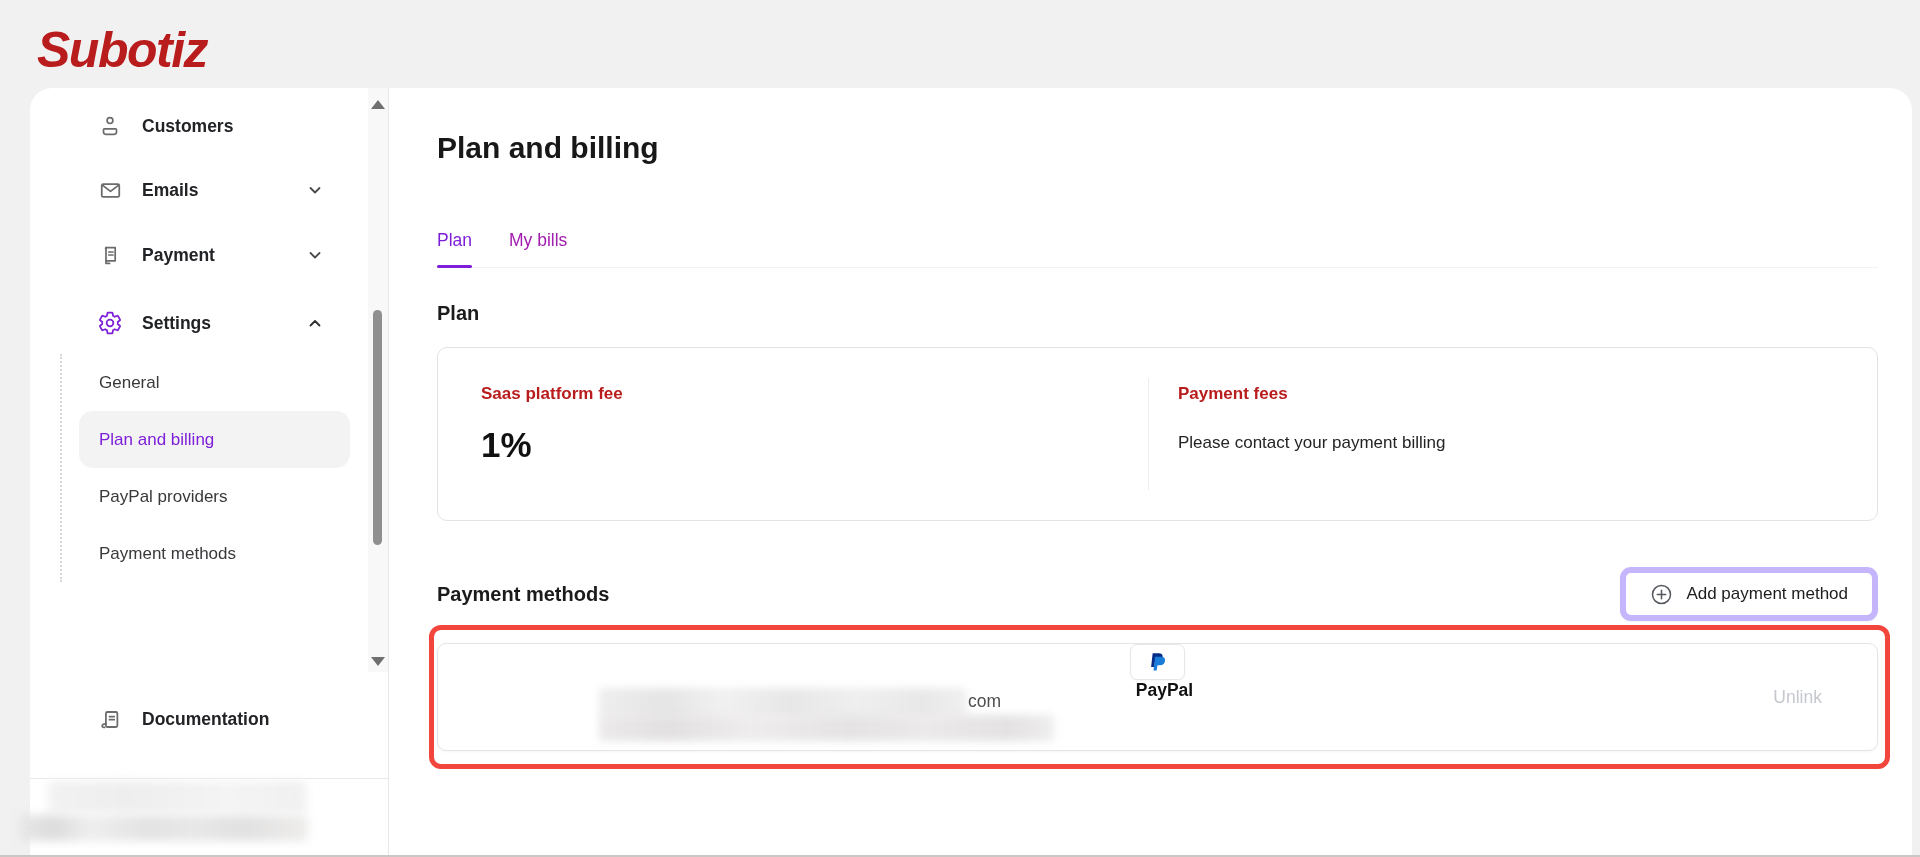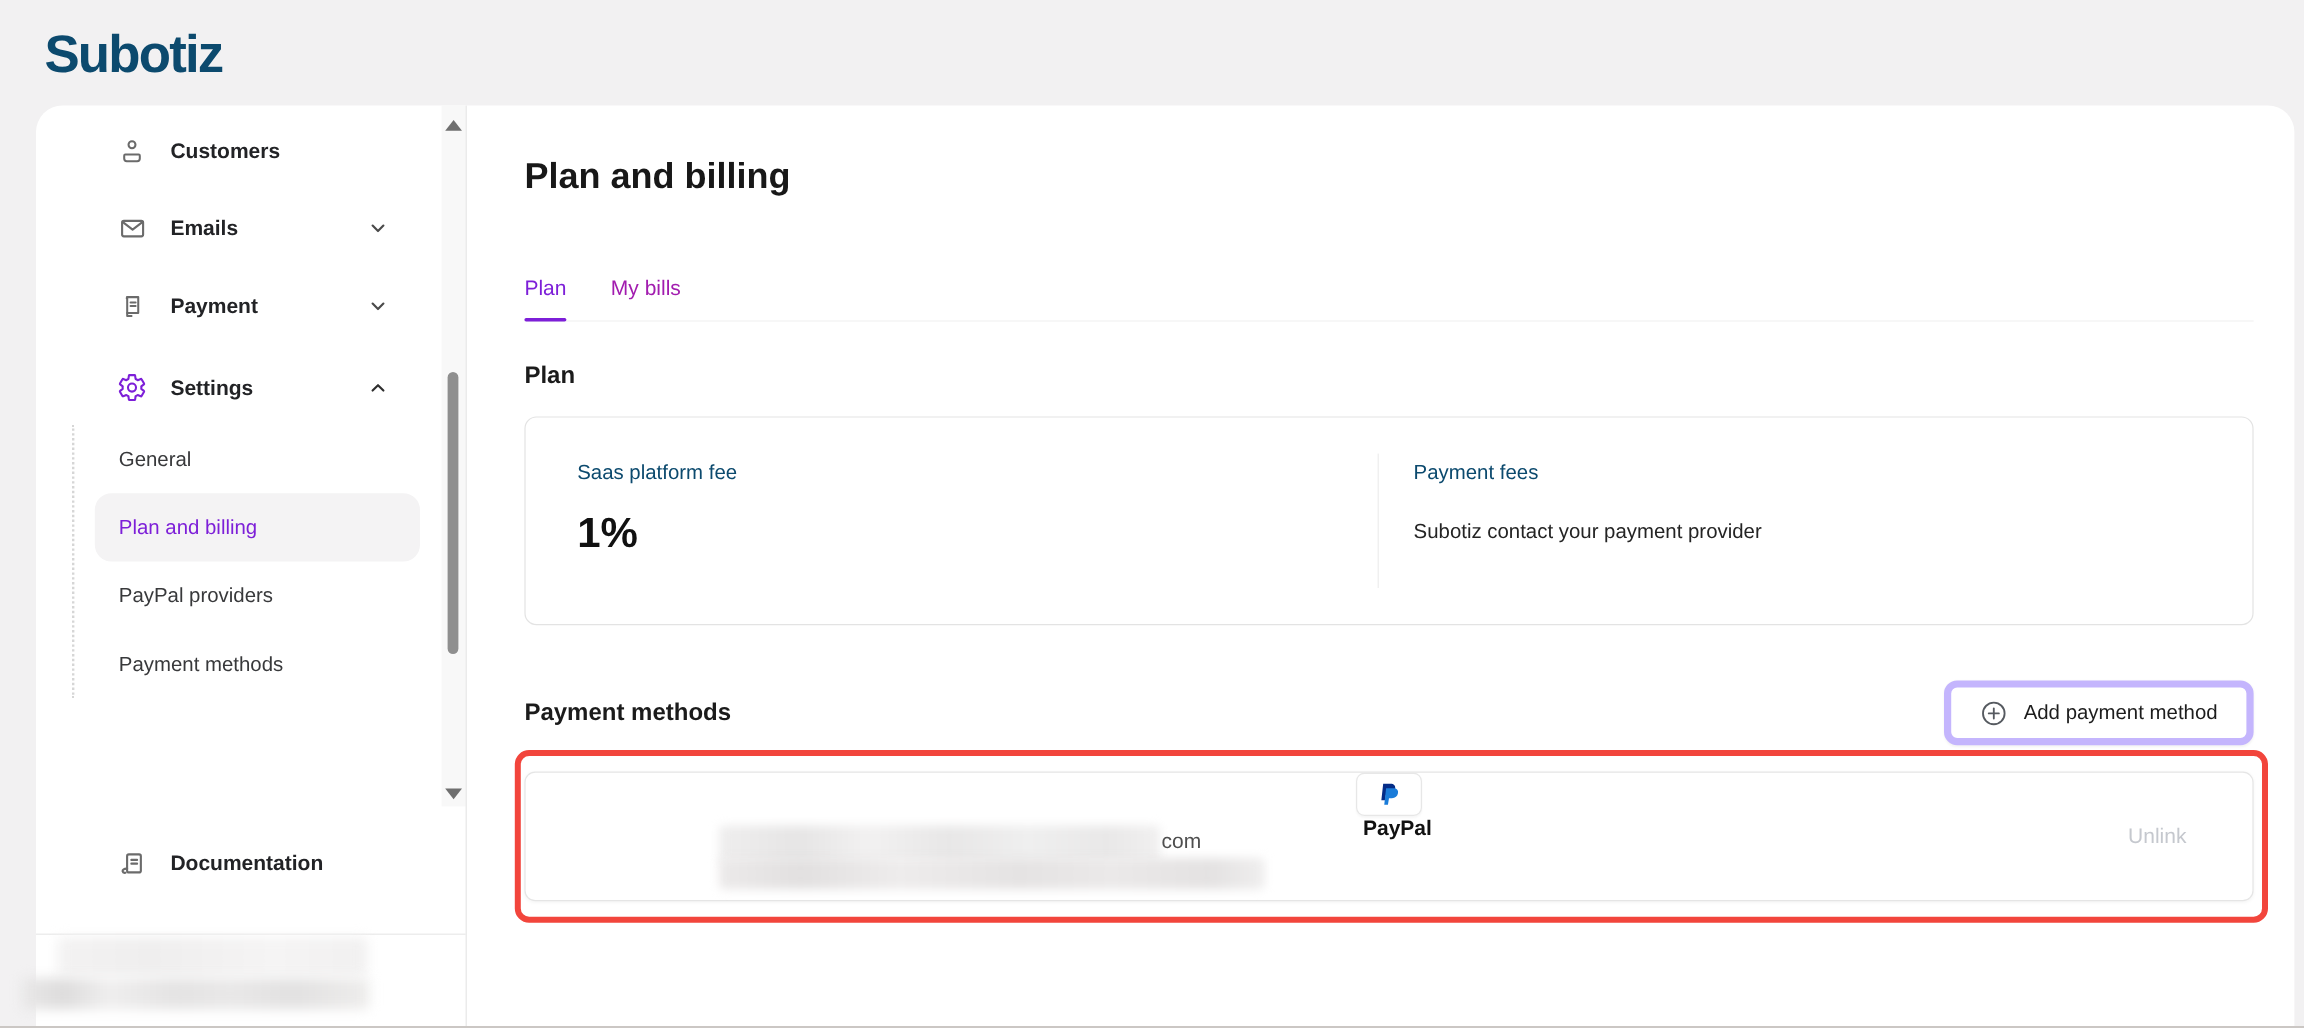--- a/index.html
+++ b/index.html
@@ -1,22 +1,22 @@
 <!DOCTYPE html>
 <html><head>
 <meta charset="utf-8">
 <style>
   * { margin:0; padding:0; box-sizing:border-box; }
   html,body { width:1920px; height:857px; overflow:hidden;
     font-family:"Liberation Sans", sans-serif; background:#f2f1f2; }
 
   
   .topbar { position:absolute; top:0; left:0; right:0; height:88px; background:#f2f1f2; }
-  .logo { position:absolute; left:37px; top:21px; font-size:44px; font-weight:800;
-    letter-spacing:-1.5px; color:#0c4a6e; }
+  .logo { position:absolute; left:37px; top:21px; font-size:50px; font-weight:800;
+    letter-spacing:-1.5px; color:#b91c1c;font-style:italic; }
 
   
   .panel { position:absolute; top:88px; left:30px; width:1882px; bottom:0;
     background:#ffffff; border-radius:22px 22px 0 0; display:flex; }
 
   
   .sidebar { position:relative; width:358px; flex:none; }
   .side-divider { position:absolute; top:0; bottom:0; left:358px; width:1px; background:#e7e7e7; }
 
   .nav-item { position:absolute; left:0; width:320px; height:36px; display:flex;
@@ -59,21 +59,21 @@
   .tab.inactive { color:#a21caf; }
 
   h2.section-h { font-size:20px; font-weight:700; color:#1b1b1b; }
   .plan-h { margin-top:34px; }
 
   .plan-card { margin-top:22px; height:174px; border:1px solid #e3e3e3; border-radius:10px;
     background:#fff; display:flex; }
   .plan-col-left { width:710px; flex:none; padding:36px 0 0 43px; }
   .plan-vdiv { width:1px; background:#ededed; margin:30px 0; }
   .plan-col-right { flex:1; padding:36px 0 0 29px; }
-  .fee-label { font-size:17px; font-weight:400; color:#0c4a6e; }
+  .fee-label { font-size:17px; font-weight:700; color:#b91c1c; }
   .fee-value { margin-top:21px; font-size:35px; font-weight:700; color:#111; }
   .fee-note { margin-top:29px; font-size:17px; color:#242424; }
 
   .pm-header { margin-top:46px; display:flex; align-items:center; justify-content:space-between; }
   .add-btn { height:54px; display:flex; align-items:center; gap:13px; padding:0 24px;
     background:#fff; border:6px solid #c4b5fd; border-radius:11px; font-size:17px; color:#1d1d1d;
     box-shadow:0 1px 2px rgba(0,0,0,.05); cursor:pointer; font-family:inherit; }
 
   .highlight-box { margin-top:4px; margin-left:-8px; margin-right:-12px; height:144px;
     border:5px solid #f2453c; border-radius:12px; padding:13px 7px 13px 3px; }
@@ -209,21 +209,21 @@
     <h2 class="section-h plan-h">Plan</h2>
 
     <div class="plan-card">
       <div class="plan-col-left">
         <div class="fee-label">Saas platform fee</div>
         <div class="fee-value">1%</div>
       </div>
       <div class="plan-vdiv"></div>
       <div class="plan-col-right">
         <div class="fee-label">Payment fees</div>
-        <div class="fee-note">Subotiz contact your payment provider</div>
+        <div class="fee-note">Please contact your payment billing</div>
       </div>
     </div>
 
     <div class="pm-header">
       <h2 class="section-h">Payment methods</h2>
       <button class="add-btn">
         <span>
           <svg width="23" height="23" viewBox="0 0 24 24" fill="none" stroke="#565a60" stroke-width="1.6">
             <circle cx="12" cy="12" r="9.4"></circle>
             <path d="M12 7.6v8.8M7.6 12h8.8" stroke-linecap="round"></path>

